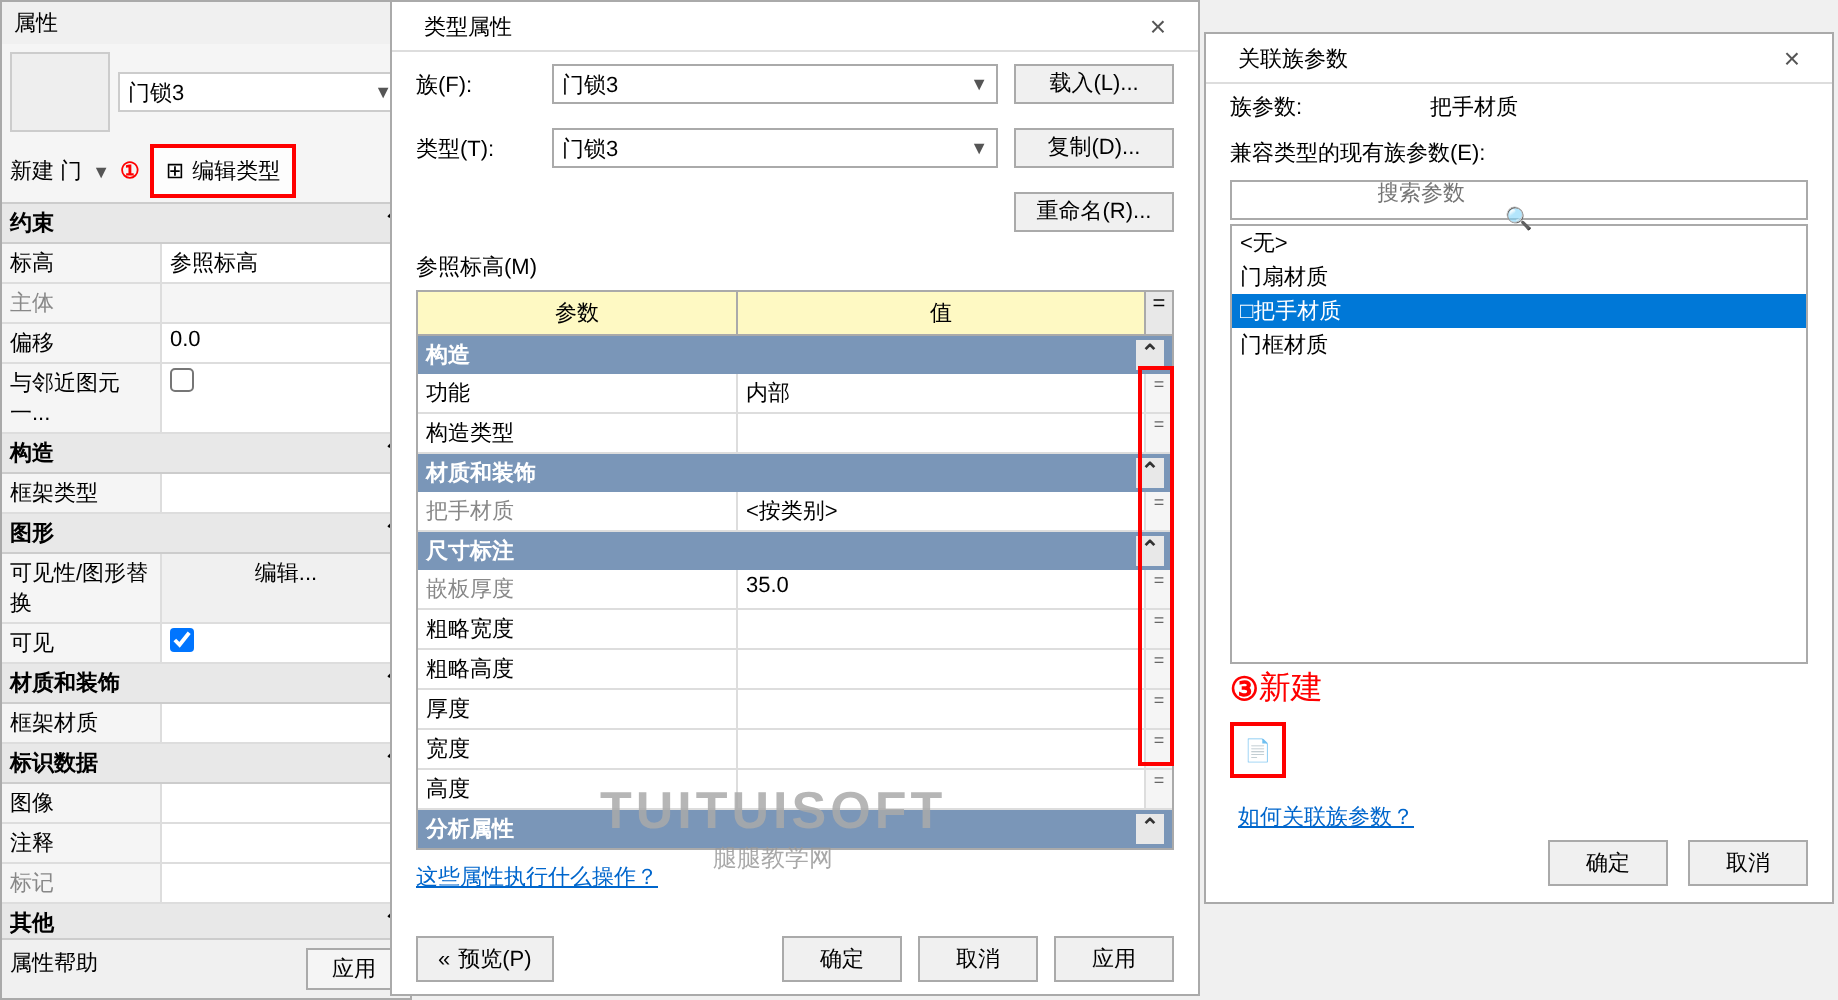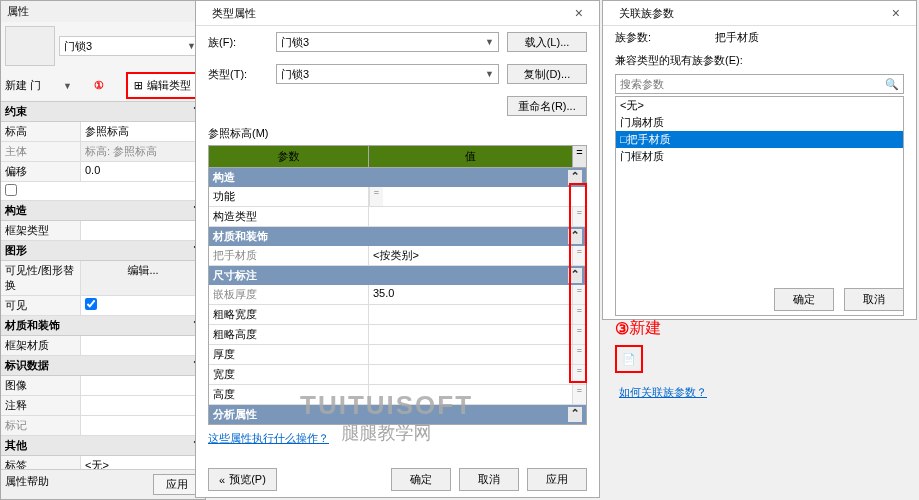--- a/index.html
+++ b/index.html
@@ -7,21 +7,21 @@
 .panel { background: #fff; border: 1px solid #aaa; position: absolute; }
 .title-bar { background: #fff; padding: 4px 16px; border-bottom: 1px solid #ddd; display: flex; justify-content: space-between; align-items: center; }
 .close-x { cursor: pointer; font-size: 14px; color: #555; }
 
 
 #prop-panel { left: 0; top: 0; width: 206px; height: 500px; background: #f5f5f5; }
 #prop-panel .hdr { padding: 3px 6px; background: #f0f0f0; }
 .type-sel { display: flex; align-items: center; padding: 4px; gap: 4px; }
 .type-img { width: 50px; height: 40px; background: #eee; border: 1px solid #ccc; }
 .type-dd { flex: 1; height: 20px; border: 1px solid #ccc; padding: 2px 4px; display: flex; justify-content: space-between; align-items: center; background: #fff; }
-.new-row { display: flex; align-items: center; padding: 2px 4px; gap: 22px; }
+.new-row { display: flex; align-items: center; padding: 2px 4px; gap: 5px; }
 .edit-type-btn { border: 2px solid red; padding: 4px 6px; display: flex; align-items: center; gap: 4px; background: #fdfdfd; }
 .prop-grid { border-top: 1px solid #ccc; }
 .prop-cat { background: #e8e8e8; padding: 2px 4px; font-weight: bold; border-bottom: 1px solid #ccc; display: flex; justify-content: space-between; }
 .prop-row { display: flex; border-bottom: 1px solid #ddd; }
 .prop-row .k { width: 80px; padding: 2px 4px; border-right: 1px solid #ddd; }
 .prop-row .v { flex: 1; padding: 2px 4px; background: #fff; }
 .prop-row .v.ro { background: #f0f0f0; color: #888; }
 .prop-row .k.ro { color: #888; }
 .chk { width: 12px; height: 12px; }
 .annot { color: red; font-weight: bold; position: absolute; }
@@ -29,53 +29,53 @@
 .btn-small { border: 1px solid #aaa; background: #f5f5f5; padding: 2px 12px; }
 
 
 #type-dlg { left: 195px; top: 0; width: 405px; height: 498px; }
 .form-row { display: flex; align-items: center; padding: 6px 12px; gap: 8px; }
 .form-row label { width: 60px; }
 .form-row .combo { flex: 1; height: 20px; border: 1px solid #aaa; background: #fff; display: flex; justify-content: space-between; align-items: center; padding: 0 4px; }
 .side-btn { width: 80px; height: 20px; border: 1px solid #aaa; background: #f0f0f0; text-align: center; line-height: 18px; }
 .tp-label { padding: 4px 12px; }
 .tp-table { margin: 0 12px; border: 1px solid #aaa; height: 280px; overflow: hidden; position: relative; }
-.tp-head { display: flex; background: #4d7c0f; border-bottom: 1px solid #aaa; }
+.tp-head { display: flex; background: #fef9c3; border-bottom: 1px solid #aaa; }
 .tp-head .c1 { width: 160px; text-align: center; padding: 3px; border-right: 1px solid #aaa; }
 .tp-head .c2 { flex: 1; text-align: center; padding: 3px; }
 .tp-head .c3 { width: 14px; border-left: 1px solid #aaa; background: #e8e8e8; text-align: center; }
 .tp-cat { background: #7a96b8; color: #fff; padding: 2px 4px; font-weight: bold; display: flex; justify-content: space-between; }
 .tp-cat .exp { width: 14px; text-align: center; background: #e8e8e8; color: #333; }
 .tp-row { display: flex; border-bottom: 1px solid #ddd; }
 .tp-row .c1 { width: 160px; padding: 2px 4px; border-right: 1px solid #ddd; }
 .tp-row .c2 { flex: 1; padding: 2px 4px; }
 .tp-row .c3 { width: 14px; border-left: 1px solid #ddd; background: #f5f5f5; text-align: center; font-size: 9px; color: #666; }
 .tp-row.ro .c1 { color: #888; }
 .red-col { position: absolute; border: 2px solid red; right: 12px; top: 182px; width: 18px; height: 200px; }
 .link-q { color: #0066cc; text-decoration: underline; padding: 6px 12px; display: inline-block; }
 .dlg-foot { position: absolute; bottom: 6px; left: 0; right: 0; display: flex; justify-content: flex-end; gap: 8px; padding: 0 12px; }
 .preview-btn { position: absolute; bottom: 6px; left: 12px; border: 1px solid #aaa; background: #f0f0f0; padding: 3px 10px; display: flex; align-items: center; gap: 4px; }
 .dlg-btn { border: 1px solid #aaa; background: #f0f0f0; padding: 3px 18px; }
 
 
-#assoc-dlg { left: 602px; top: 0; width: 315px; height: 320px; }
+#assoc-dlg { left: 602px; top: 16px; width: 315px; height: 436px; }
 .info-row { display: flex; padding: 4px 12px; }
 .info-row .k { width: 100px; }
-.search-box { margin: 2px 12px; border: 1px solid #aaa; height: 20px; display: flex; align-items: center; padding: 0 4px; justify-content: space-between; }
+.search-box { margin: 2px 12px; border: 1px solid #aaa; height: 20px; display: flex; align-items: center; padding: 0 4px; justify-content: space-between; flex-direction: column; }
 .search-box input { border: none; flex: 1; color: #888; outline: none; }
 .list-box { margin: 2px 12px; border: 1px solid #aaa; height: 220px; background: #fff; }
 .list-item { padding: 1px 4px; }
 .list-item.sel { background: #0078d7; color: #fff; }
 .new-icon-box { border: 2px solid red; width: 28px; height: 28px; margin: 6px 12px; display: flex; align-items: center; justify-content: center; }
 .assoc-foot { position: absolute; bottom: 8px; right: 12px; display: flex; gap: 10px; }
 
 
 .watermark { position: absolute; left: 300px; top: 390px; opacity: 0.85; pointer-events: none; }
 .wm-text { font-size: 26px; font-weight: bold; color: #aaa; letter-spacing: 2px; }
-.wm-sub { font-size: 18px; color: #999; text-align: center; }
+.wm-sub { font-size: 12px; color: #999; text-align: center; }
 .chevron { font-size: 9px; color: #555; }
 </style>
 </head>
 <body>
 
 <div id="prop-panel" class="panel">
   <div class="hdr">属性</div>
   <div class="type-sel">
     <div class="type-img"></div>
     <div class="type-dd">
@@ -96,27 +96,27 @@
     <div class="prop-cat">
         <span>约束</span>
         <span>⌃</span>
       </div>
     <div class="prop-row">
         <div class="k">标高</div>
         <div class="v">参照标高</div>
       </div>
     <div class="prop-row">
         <div class="k ro">主体</div>
-        <div class="v ro">标高: 参照标高</div>
       </div>
     <div class="prop-row">
         <div class="k">偏移</div>
         <div class="v">0.0</div>
       </div>
     <div class="prop-row">
+        <div class="k">与邻近图元一...</div>
         <div class="v"><input type="checkbox" class="chk" style=""></div>
       </div>
     <div class="prop-cat">
         <span>构造</span>
         <span>⌃</span>
       </div>
     <div class="prop-row">
         <div class="k">框架类型</div>
         <div class="v"></div>
       </div>
@@ -201,20 +201,21 @@
       <div class="c1">参数</div>
       <div class="c2">值</div>
       <div class="c3">=</div>
     </div>
     <div class="tp-cat">
         <span>构造</span>
         <span class="exp">⌃</span>
       </div>
     <div class="tp-row">
         <div class="c1">功能</div>
+        <div class="c2">内部</div>
         <div class="c3">=</div>
       </div>
     <div class="tp-row">
         <div class="c1">构造类型</div>
         <div class="c2"></div>
         <div class="c3">=</div>
       </div>
     <div class="tp-cat">
         <span>材质和装饰</span>
         <span class="exp">⌃</span>

